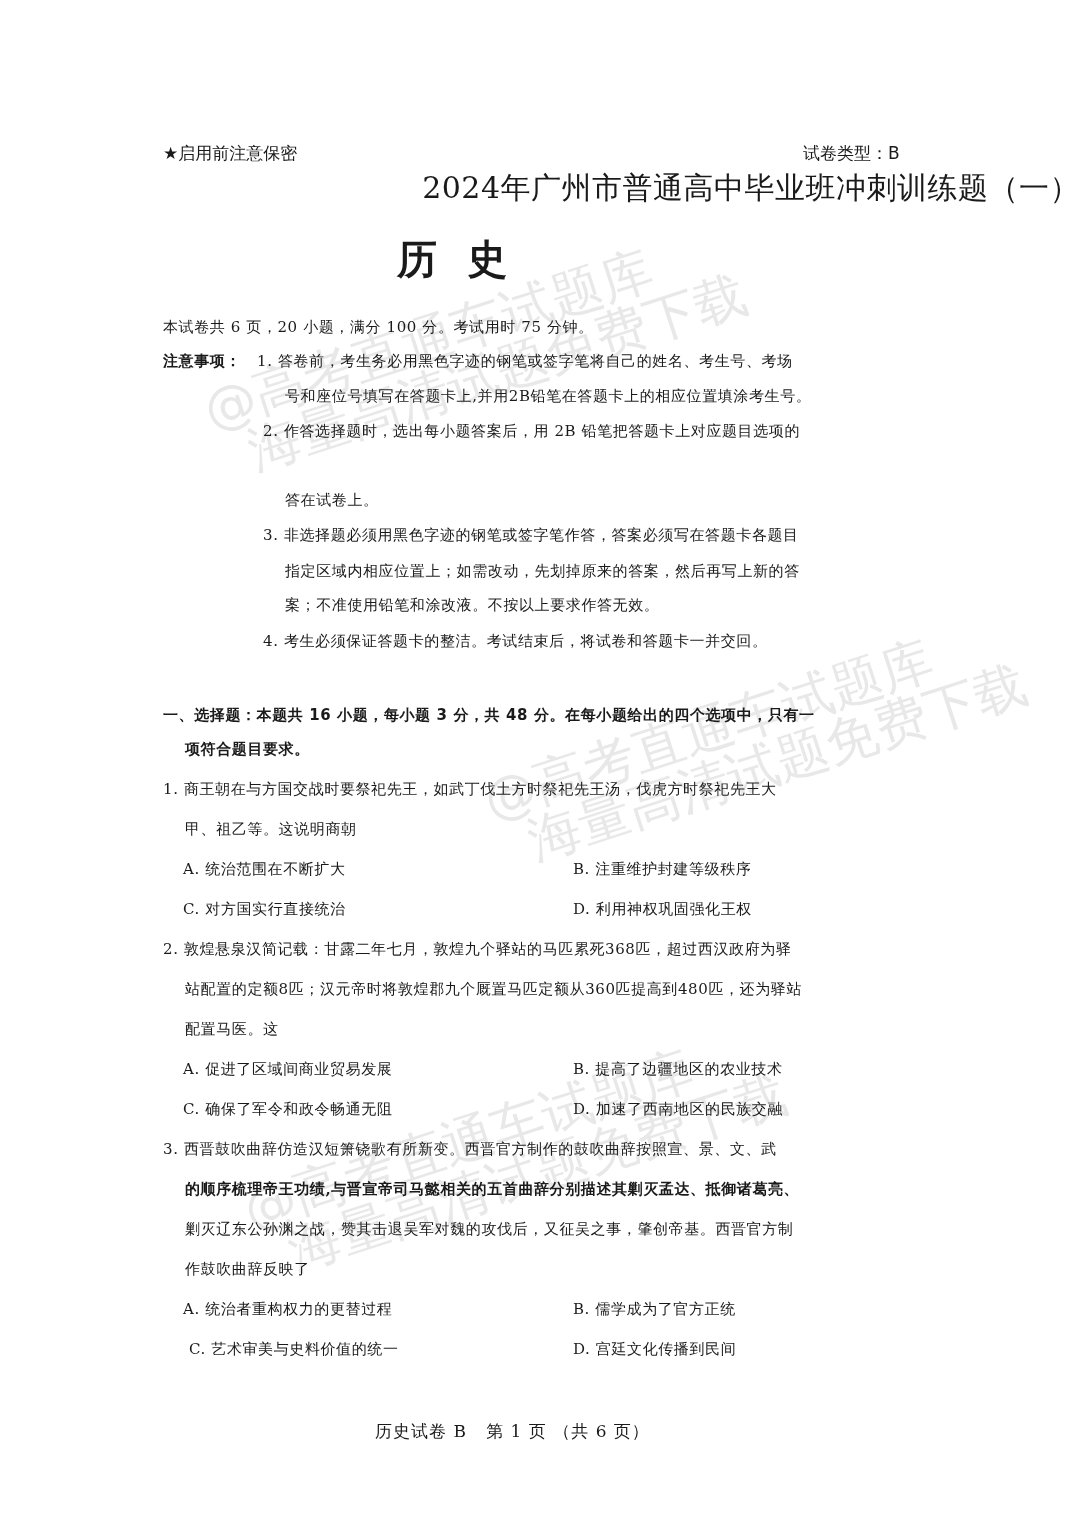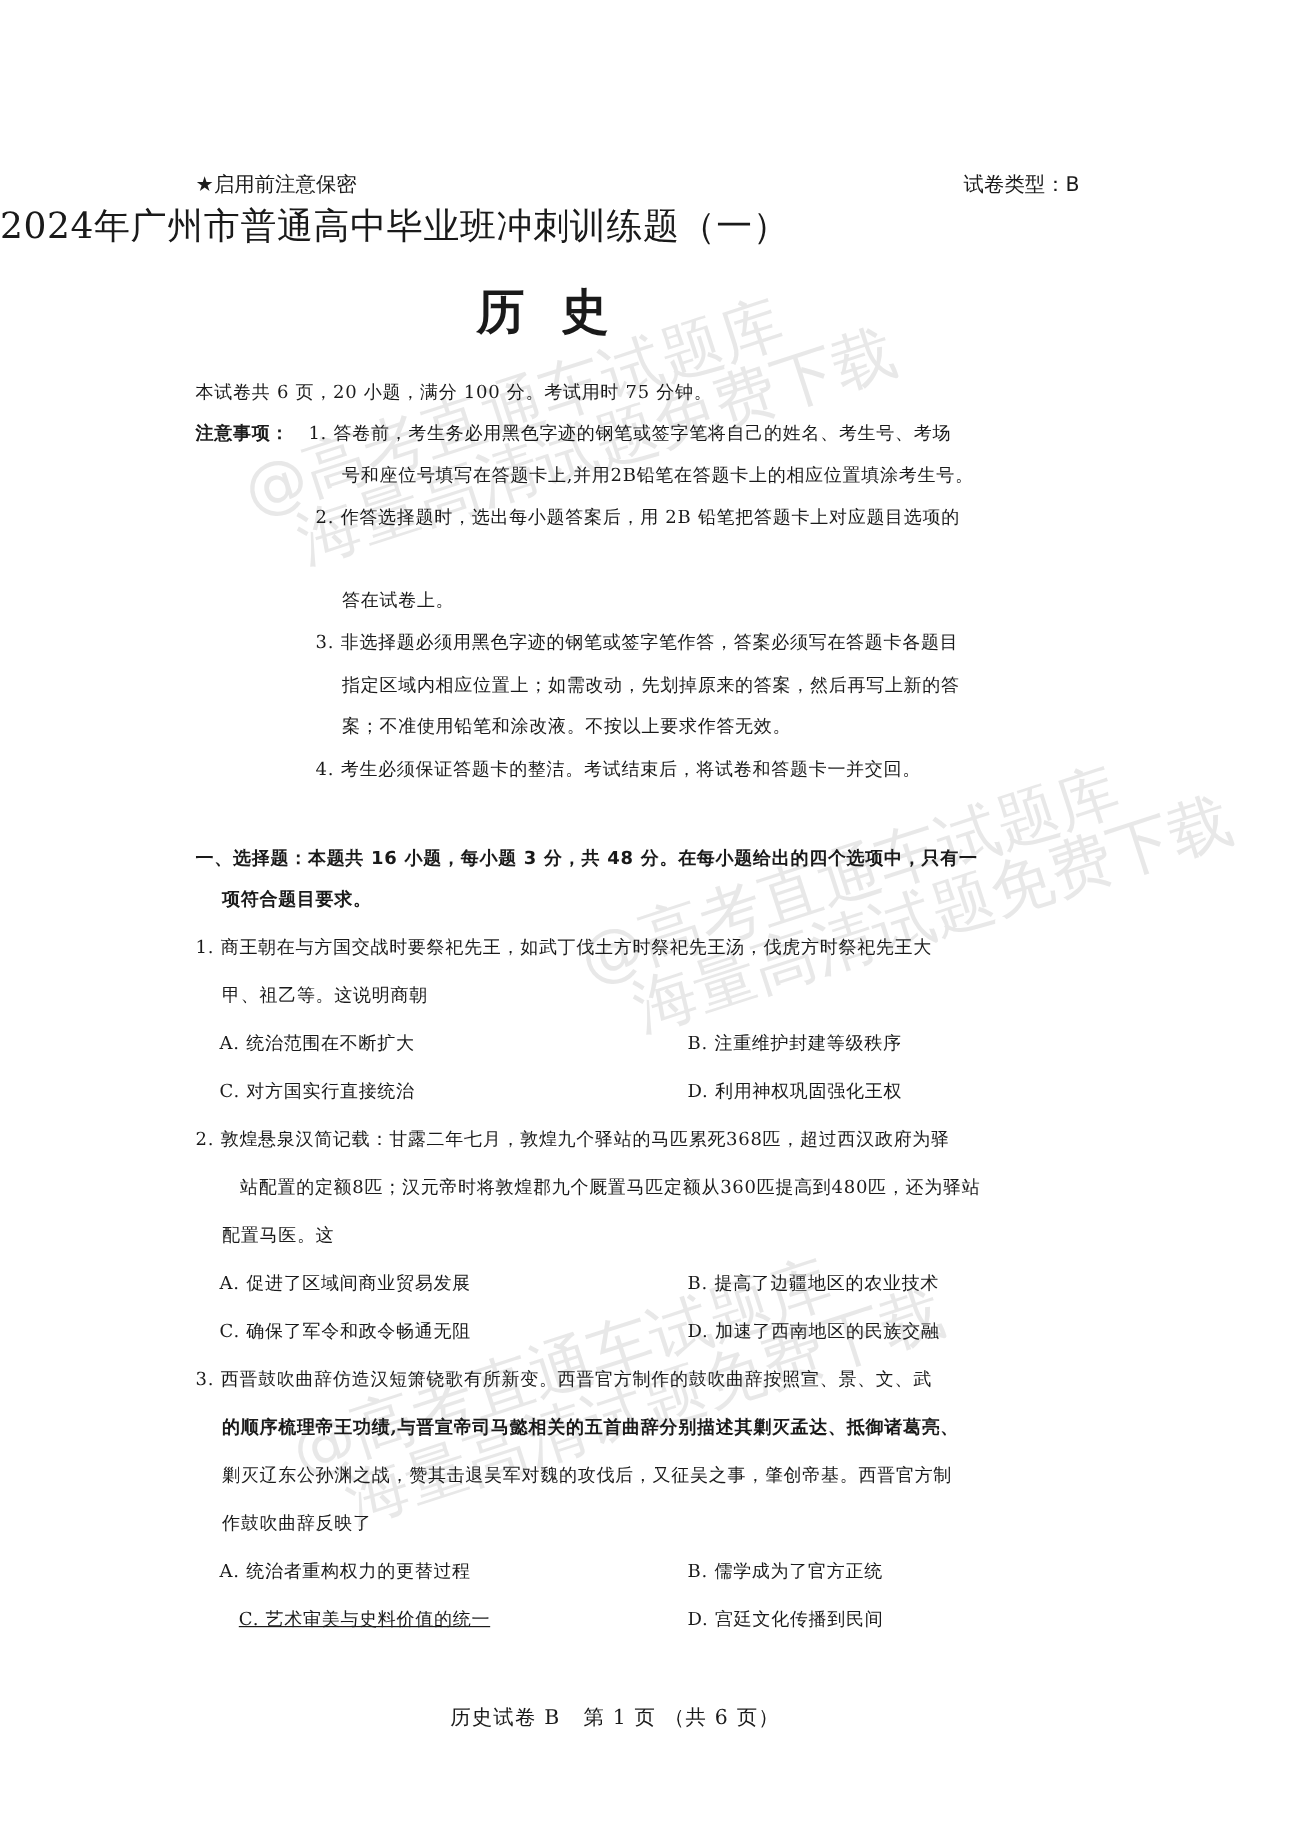--- a/index.html
+++ b/index.html
@@ -5,21 +5,21 @@
     html, body { margin: 0; padding: 0; }
     body {
       width: 1080px; height: 1528px; background: #ffffff; position: relative; overflow: hidden;
       font-family: "DejaVu Serif", "Liberation Serif", serif; color: #1a1a1a;
     }
     .page { position: absolute; left: 0; top: 0; width: 1080px; height: 1528px; }
     .abs { position: absolute; white-space: nowrap; }
     .sans { font-family: "DejaVu Sans", "Liberation Sans", sans-serif; }
     .header-left { left: 163px; top: 142px; font-size: 17px; }
     .header-right { left: 803px; top: 142px; font-size: 17px; }
-    .title { left: 0; width: 1080px; text-align: left; top: 168px; font-size: 30px; letter-spacing: 0.5px; }
+    .title { left: 0; width: 1080px; text-align: right; top: 168px; font-size: 30px; letter-spacing: 0.5px; }
     .subject { left: 0; width: 904px; text-align: center; top: 232px; font-size: 40px; font-weight: bold; letter-spacing: 30px; padding-left: 30px; box-sizing: border-box; }
     .line { font-size: 15px; letter-spacing: 0.6px; }
     .bold { font-weight: bold; }
     .watermark {
       position: absolute; color: rgba(150,150,150,0.22); font-family: "DejaVu Sans", sans-serif;
       font-size: 52px; transform: rotate(-18deg); white-space: nowrap; pointer-events: none; line-height: 1.0;
     }
     .footer { left: 0; width: 1025px; text-align: center; top: 1420px; font-size: 17px; letter-spacing: 1px; }
   </style>
 </head>
@@ -65,30 +65,30 @@
   <div class="abs line sans bold" style="left:185px; top:740px;">项符合题目要求。</div>
 
   <div class="abs line" style="left:163px; top:780px;">1. 商王朝在与方国交战时要祭祀先王，如武丁伐土方时祭祀先王汤，伐虎方时祭祀先王大</div>
   <div class="abs line" style="left:185px; top:820px;">甲、祖乙等。这说明商朝</div>
   <div class="abs line" style="left:183px; top:860px;">A. 统治范围在不断扩大</div>
   <div class="abs line" style="left:573px; top:860px;">B. 注重维护封建等级秩序</div>
   <div class="abs line" style="left:183px; top:900px;">C. 对方国实行直接统治</div>
   <div class="abs line" style="left:573px; top:900px;">D. 利用神权巩固强化王权</div>
 
   <div class="abs line" style="left:163px; top:940px;">2. 敦煌悬泉汉简记载：甘露二年七月，敦煌九个驿站的马匹累死368匹，超过西汉政府为驿</div>
-  <div class="abs line" style="left:200px; top:980px;">站配置的定额8匹；汉元帝时将敦煌郡九个厩置马匹定额从360匹提高到480匹，还为驿站</div>
+  <div class="abs line" style="left:185px; top:980px;">站配置的定额8匹；汉元帝时将敦煌郡九个厩置马匹定额从360匹提高到480匹，还为驿站</div>
   <div class="abs line" style="left:185px; top:1020px;">配置马医。这</div>
   <div class="abs line" style="left:183px; top:1060px;">A. 促进了区域间商业贸易发展</div>
   <div class="abs line" style="left:573px; top:1060px;">B. 提高了边疆地区的农业技术</div>
   <div class="abs line" style="left:183px; top:1100px;">C. 确保了军令和政令畅通无阻</div>
   <div class="abs line" style="left:573px; top:1100px;">D. 加速了西南地区的民族交融</div>
 
   <div class="abs line" style="left:163px; top:1140px;">3. 西晋鼓吹曲辞仿造汉短箫铙歌有所新变。西晋官方制作的鼓吹曲辞按照宣、景、文、武</div>
   <div class="abs line" style="left:185px; top:1180px;font-weight:bold;">的顺序梳理帝王功绩,与晋宣帝司马懿相关的五首曲辞分别描述其剿灭孟达、抵御诸葛亮、</div>
   <div class="abs line" style="left:185px; top:1220px;">剿灭辽东公孙渊之战，赞其击退吴军对魏的攻伐后，又征吴之事，肇创帝基。西晋官方制</div>
   <div class="abs line" style="left:185px; top:1260px;">作鼓吹曲辞反映了</div>
   <div class="abs line" style="left:183px; top:1300px;">A. 统治者重构权力的更替过程</div>
   <div class="abs line" style="left:573px; top:1300px;">B. 儒学成为了官方正统</div>
-  <div class="abs line" style="left:199px; top:1340px;text-decoration:underline;">C. 艺术审美与史料价值的统一</div>
+  <div class="abs line" style="left:189px; top:1340px;">C. 艺术审美与史料价值的统一</div>
   <div class="abs line" style="left:573px; top:1340px;">D. 宫廷文化传播到民间</div>
 
   <div class="abs footer" style="white-space:pre;">历史试卷 B   第 1 页 （共 6 页）</div>
 </div>
 
 </body></html>

